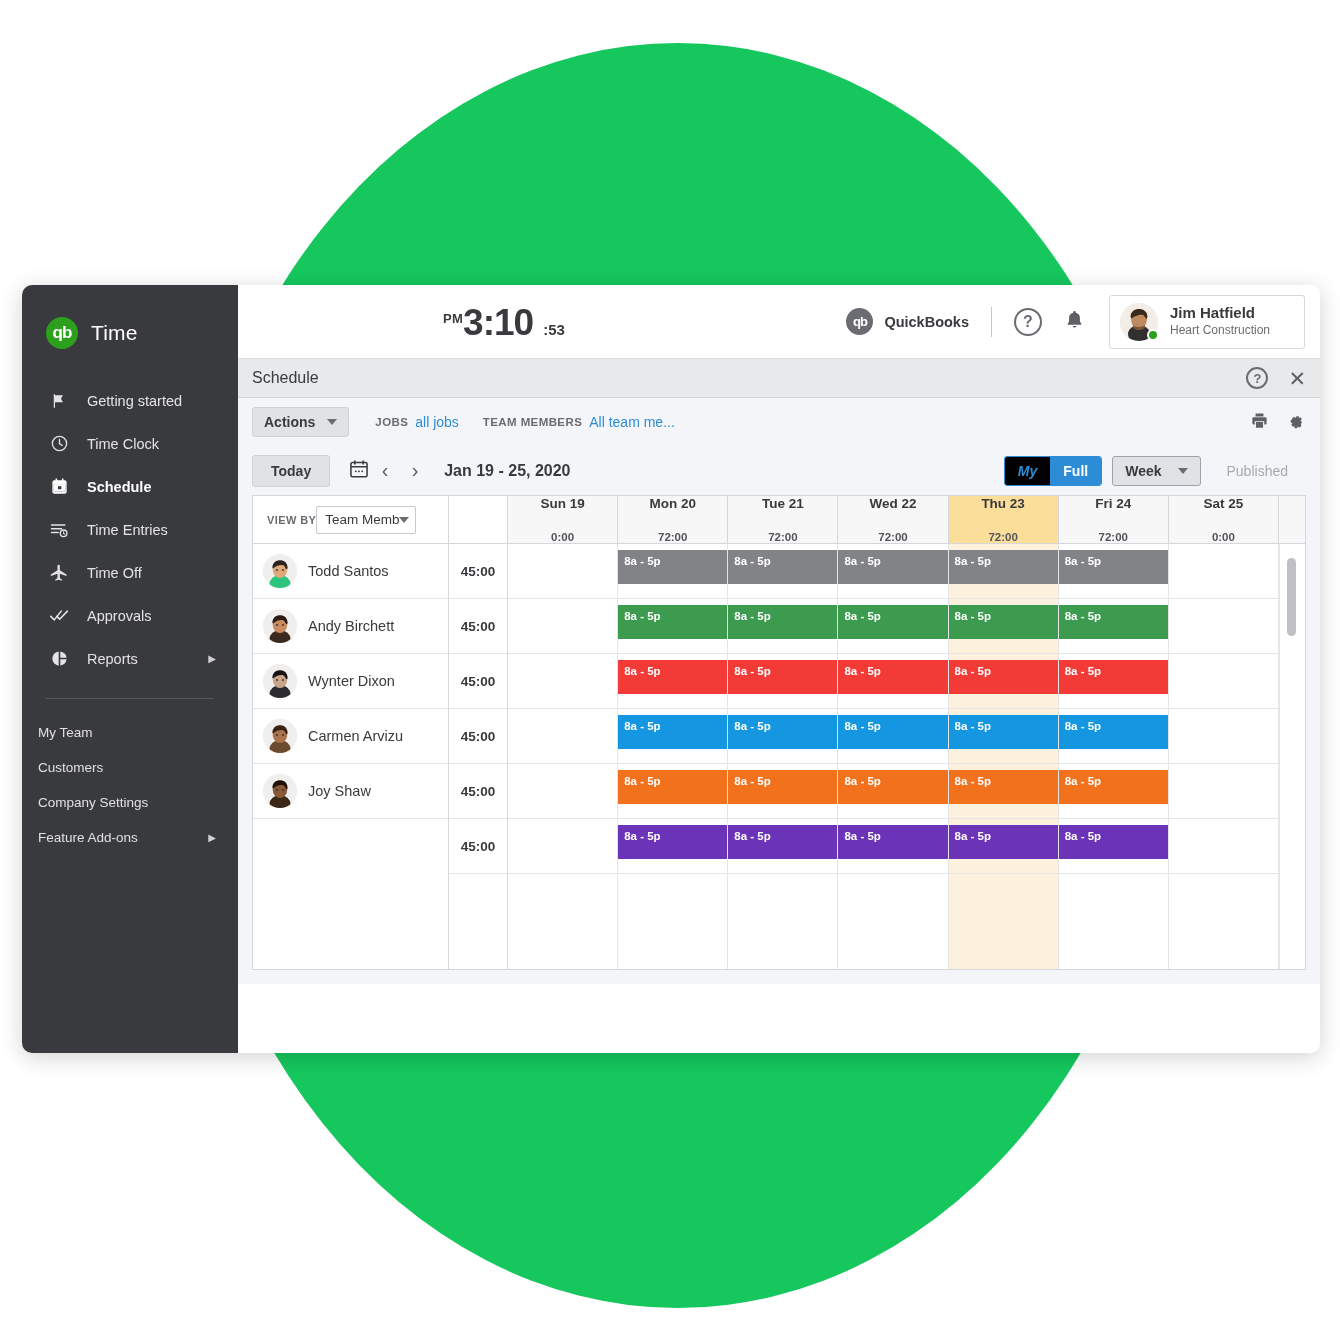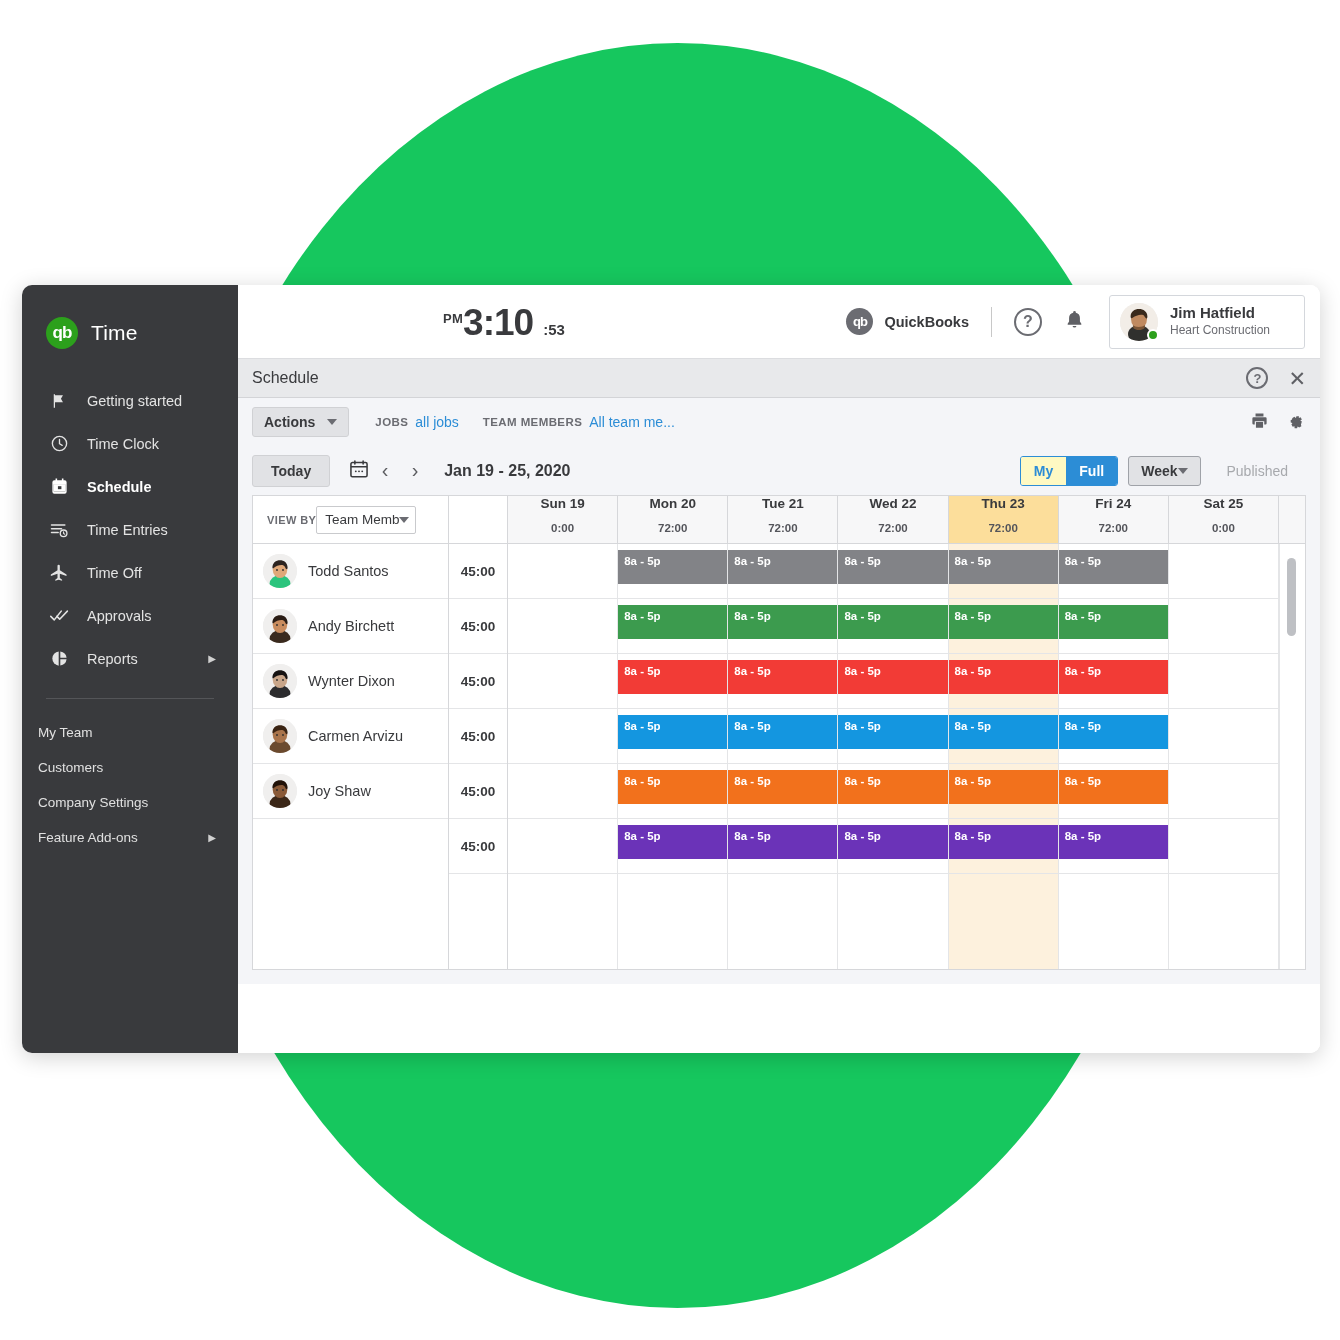--- a/index.html
+++ b/index.html
@@ -120,37 +120,37 @@
 
   .navbar2 { height:49px; flex:0 0 49px; background:#F4F5F8; display:flex; align-items:center; padding:0 14px; position:relative; }
   .btn-today { background:#E1E2E5; border:1px solid #D0D1D4; border-radius:3px; height:32px; display:flex; align-items:center; padding:0 18px; font-size:14px; color:#393A3D; font-weight:600; cursor:pointer;}
   .cal-ico { margin-left:18px; cursor:pointer; }
   .arrow { width:30px;height:30px; display:flex;align-items:center;justify-content:center; color:#5A5B5F; font-size:20px; cursor:pointer; }
   .daterange { margin-left:14px; font-size:16px; font-weight:700; color:#393A3D; }
 
   .navbar2-right { position:absolute; right:16px; display:flex; align-items:center; gap:10px; }
   .seg { display:flex; border:1px solid #2C8DD6; border-radius:3px; overflow:hidden; height:30px; }
   .seg div { padding:0 13px; display:flex;align-items:center; font-size:14px; font-weight:600; cursor:pointer;}
-  .seg .off { background:#fef9c3; color:#2C8DD6; }
+  .seg .off { background:#000000; color:#2C8DD6;font-style:italic; }
   .seg .on  { background:#2C8DD6; color:#fff; }
-  .btn-week { background:#E1E2E5; border:1px solid #9FA2A8; border-radius:3px; height:30px; display:flex; align-items:center; gap:0; padding:0 12px; font-size:14px; font-weight:700; color:#393A3D; cursor:pointer;}
+  .btn-week { background:#E1E2E5; border:1px solid #9FA2A8; border-radius:3px; height:30px; display:flex; align-items:center; gap:16px; padding:0 12px; font-size:14px; font-weight:700; color:#393A3D; cursor:pointer;}
   .published { font-size:14px; color:#A7A9AD; padding:0 16px; }
 
   
   .gridwrap { flex:1; background:#F4F5F8; padding:0 14px 14px 14px; overflow:hidden; }
   .gridbox { background:#fff; border:1px solid #D6D7DA; height:100%; display:flex; flex-direction:column; overflow:hidden; }
 
   .grid-head { display:flex; height:48px; flex:0 0 48px; border-bottom:1px solid #D6D7DA; background:#F7F7F8;}
   .viewby { width:196px; flex:0 0 196px; display:flex; align-items:center; padding-left:14px; border-right:1px solid #D6D7DA; background:#fff;}
   .viewby .vlab { font-size:11px; color:#6B6C72; font-weight:600; letter-spacing:.4px; }
   .vselect { background:#fff; border:1px solid #C9CACD; border-radius:2px; height:28px; width:100px;
              display:flex; align-items:center; justify-content:space-between; padding:0 6px 0 8px; font-size:13.5px; color:#393A3D; cursor:pointer; overflow:hidden;}
   .vselect span { white-space:nowrap; overflow:hidden; }
   .hrs-col { width:59px; flex:0 0 59px; border-right:1px solid #D6D7DA; background:#fff;}
-  .daycell { flex:1 1 0; border-right:1px solid #D6D7DA; display:flex; flex-direction:column; align-items:center; justify-content:flex-start; gap:11px; background:#F7F7F8;}
+  .daycell { flex:1 1 0; border-right:1px solid #D6D7DA; display:flex; flex-direction:column; align-items:center; justify-content:space-between; gap:11px; background:#F7F7F8;}
   .daycell.today { background:#FCDE9B; }
   .dname { font-size:13.5px; font-weight:700; color:#393A3D; }
   .dhrs  { font-size:11.5px; font-weight:700; color:#53545A; }
   .scroll-gutter { width:26px; flex:0 0 26px; background:#F7F7F8; }
 
   .grid-body { flex:1; display:flex; position:relative; overflow:hidden;}
   .left-cols { width:255px; flex:0 0 255px; display:flex; }
   .people-col { width:196px; flex:0 0 196px; border-right:1px solid #D6D7DA; }
   .hours-col { width:59px; flex:0 0 59px; border-right:1px solid #D6D7DA; }
   .person-row, .hour-row { height:55px; border-bottom:1px solid #E4E5E7; display:flex; align-items:center; }

